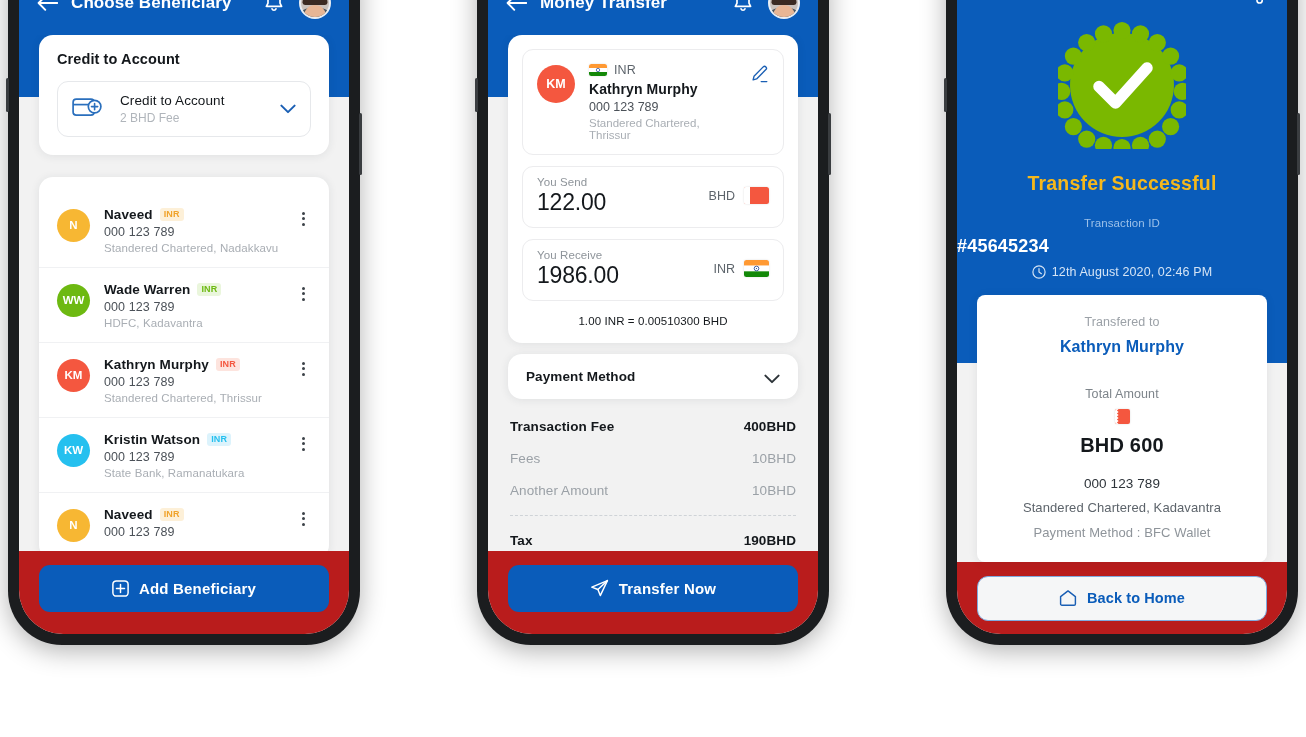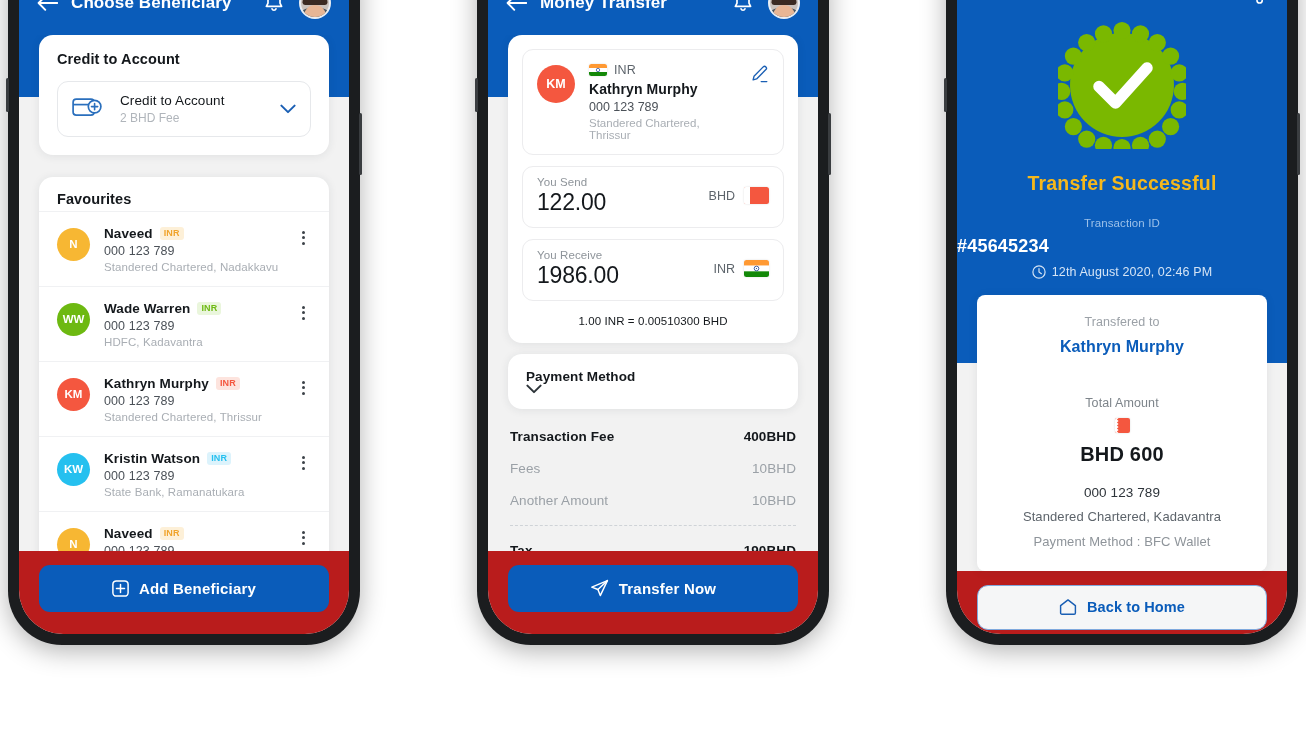--- a/index.html
+++ b/index.html
@@ -144,21 +144,21 @@
   .amt-box { border: 1px solid #ececee; border-radius: 11px; padding: 9px 14px 11px; margin-top: 11px;
     display: flex; align-items: center; }
   .amt-left { flex: 1; }
   .amt-label { font-size: 11.5px; color: #8e949a; letter-spacing:.1px; }
   .amt-val { font-size: 23px; color: #14181c; margin-top: 1px; letter-spacing: -.2px; }
   .amt-right { display: flex; align-items: center; gap: 9px; }
   .amt-cur { font-size: 12.5px; color: #5d646b; }
 
   .rate-line { text-align: center; font-size: 11.5px; color: #14181c; margin-top: 14px; letter-spacing:.1px; }
 
-  .pay-method { margin: 11px 20px 0; padding: 15px 18px; display: flex; align-items: flex-start; cursor: pointer; flex-direction: column; }
+  .pay-method { margin: 11px 20px 0; padding: 15px 18px; display: flex; align-items: flex-end; cursor: pointer; }
   .pay-method span { flex: 1; font-size: 13.5px; font-weight: bold; color: #14181c; letter-spacing:.1px; }
 
   .fees-wrap { padding: 20px 22px 0; }
   .fee-row { display: flex; align-items: center; justify-content: space-between; margin-bottom: 17px; }
   .fee-row .lbl { font-size: 13.5px; letter-spacing:.1px; }
   .fee-row .val { font-size: 13.5px; letter-spacing:.1px; }
   .fee-row.strong .lbl, .fee-row.strong .val { font-weight: bold; color: #14181c; }
   .fee-row.muted .lbl, .fee-row.muted .val { color: #9ba1a7; }
   .fee-div { border-top: 1px dashed #cfd3d7; margin: 4px 0 17px; }
 
@@ -171,21 +171,21 @@
   .succ-title { text-align: center; color: #f5b81c; font-size: 19.5px; font-weight: bold; margin-top: 23px; letter-spacing:.2px; }
   .txn-label { text-align: center; color: #9bc0e9; font-size: 11.5px; margin-top: 22px; letter-spacing:.1px; }
   .txn-id { text-align: left; color: #fff; font-size: 18px; font-weight: bold; margin-top: 7px; letter-spacing:.2px; }
   .txn-date { display: flex; align-items: center; justify-content: center; gap: 6px; color: #d5e4f5; font-size: 12.5px; margin-top: 8px; letter-spacing:.1px; }
 
   .s3-body { flex: 1 1 auto; background: #f2f2f2; position: relative; }
   .s3-blue-cap { position: absolute; top: 0; left: 0; right: 0; height: 68px; background: #0a5cba; }
   .s3-card { margin: 0 20px; position: relative; padding: 20px 16px 22px; text-align: center; border-radius: 8px; }
   .tr-to { font-size: 12.5px; color: #9ba1a7; letter-spacing:.1px; }
   .tr-name { font-size: 16px; font-weight: bold; color: #0a5cba; margin-top: 9px; letter-spacing:.1px; }
-  .tot-label { font-size: 12.5px; color: #7d848a; margin-top: 40px; letter-spacing:.1px; }
+  .tot-label { font-size: 12.5px; color: #7d848a; margin-top: 31px; letter-spacing:.1px; }
   .tot-amount { display: flex; align-items: center; justify-content: center; gap: 10px; margin-top: 8px; flex-direction: column; }
   .tot-amount b { font-size: 20px; color: #14181c; letter-spacing:.2px; }
   .s3-acct { font-size: 13.5px; color: #2e343a; margin-top: 19px; letter-spacing:.1px; }
   .s3-bank { font-size: 13px; color: #5d646b; margin-top: 9px; letter-spacing:.1px; }
   .s3-pm { font-size: 13px; color: #8e949a; margin-top: 10px; letter-spacing:.1px; }
 
   .btn-outline {
     border: 1px solid #7fa9dd; border-radius: 11px; height: 45px;
     display: flex; align-items: center; justify-content: center; gap: 10px;
     color: #0a5cba; font-size: 14.5px; font-weight: bold; background: #f5f6f7; cursor: pointer;
@@ -264,21 +264,20 @@
               <span class="credit-main" style="display:block">Credit to Account</span>
               <span class="credit-sub" style="display:block">2 BHD Fee</span>
             </span>
             <svg width="16" height="10" viewBox="0 0 16 10">
                 <path d="M1.4 1.6 8 8.1l6.6-6.5" fill="none" stroke="#1a5fb4" stroke-width="2" stroke-linecap="round" stroke-linejoin="round"></path>
               </svg>
           </div>
         </div>
 
         <div class="card s1-card2">
-          <div class="sec-title">Favourites</div>
 
           <div class="fav-row">
             <span class="ava" style="background:#f7b733">N</span>
             <span class="fav-info">
               <span class="fav-name-line">
                 <span class="fav-name">Naveed</span>
                 <span class="cur-badge" style="background:#fdf0d8;color:#f0a32a">INR</span>
               </span>
               <span class="fav-acct" style="display:block">000 123 789</span>
               <span class="fav-bank" style="display:block">Standered Chartered, Nadakkavu</span>

